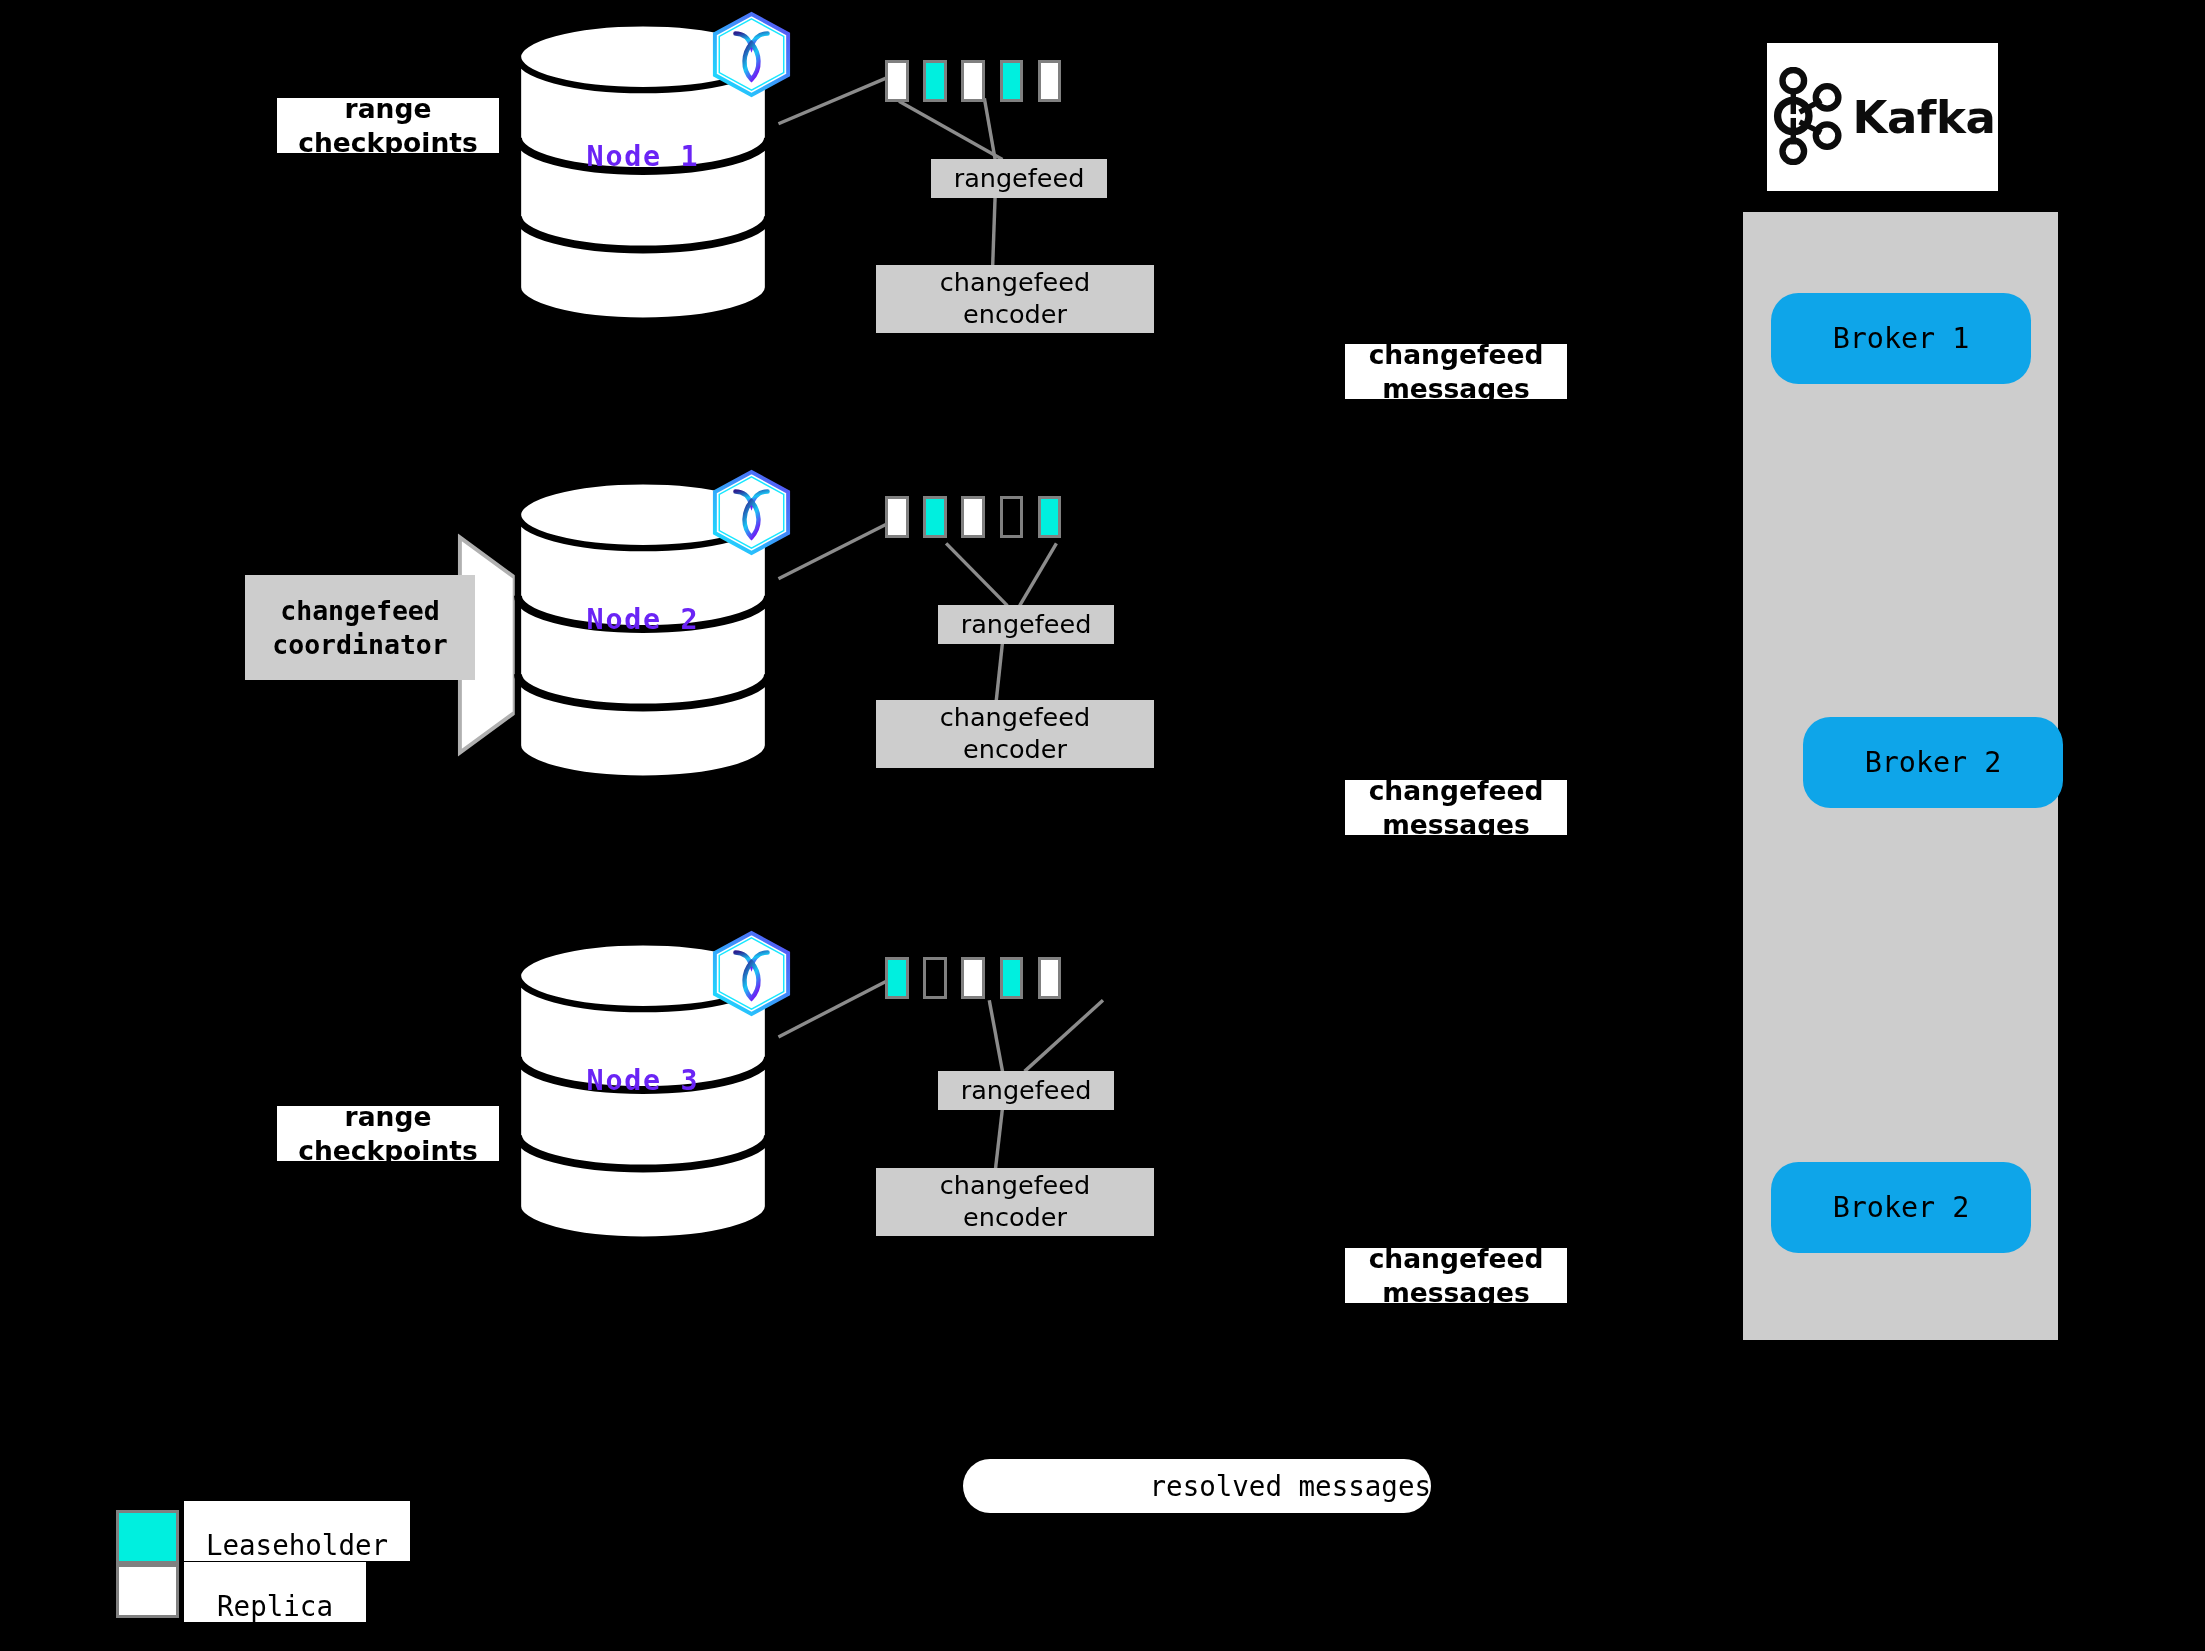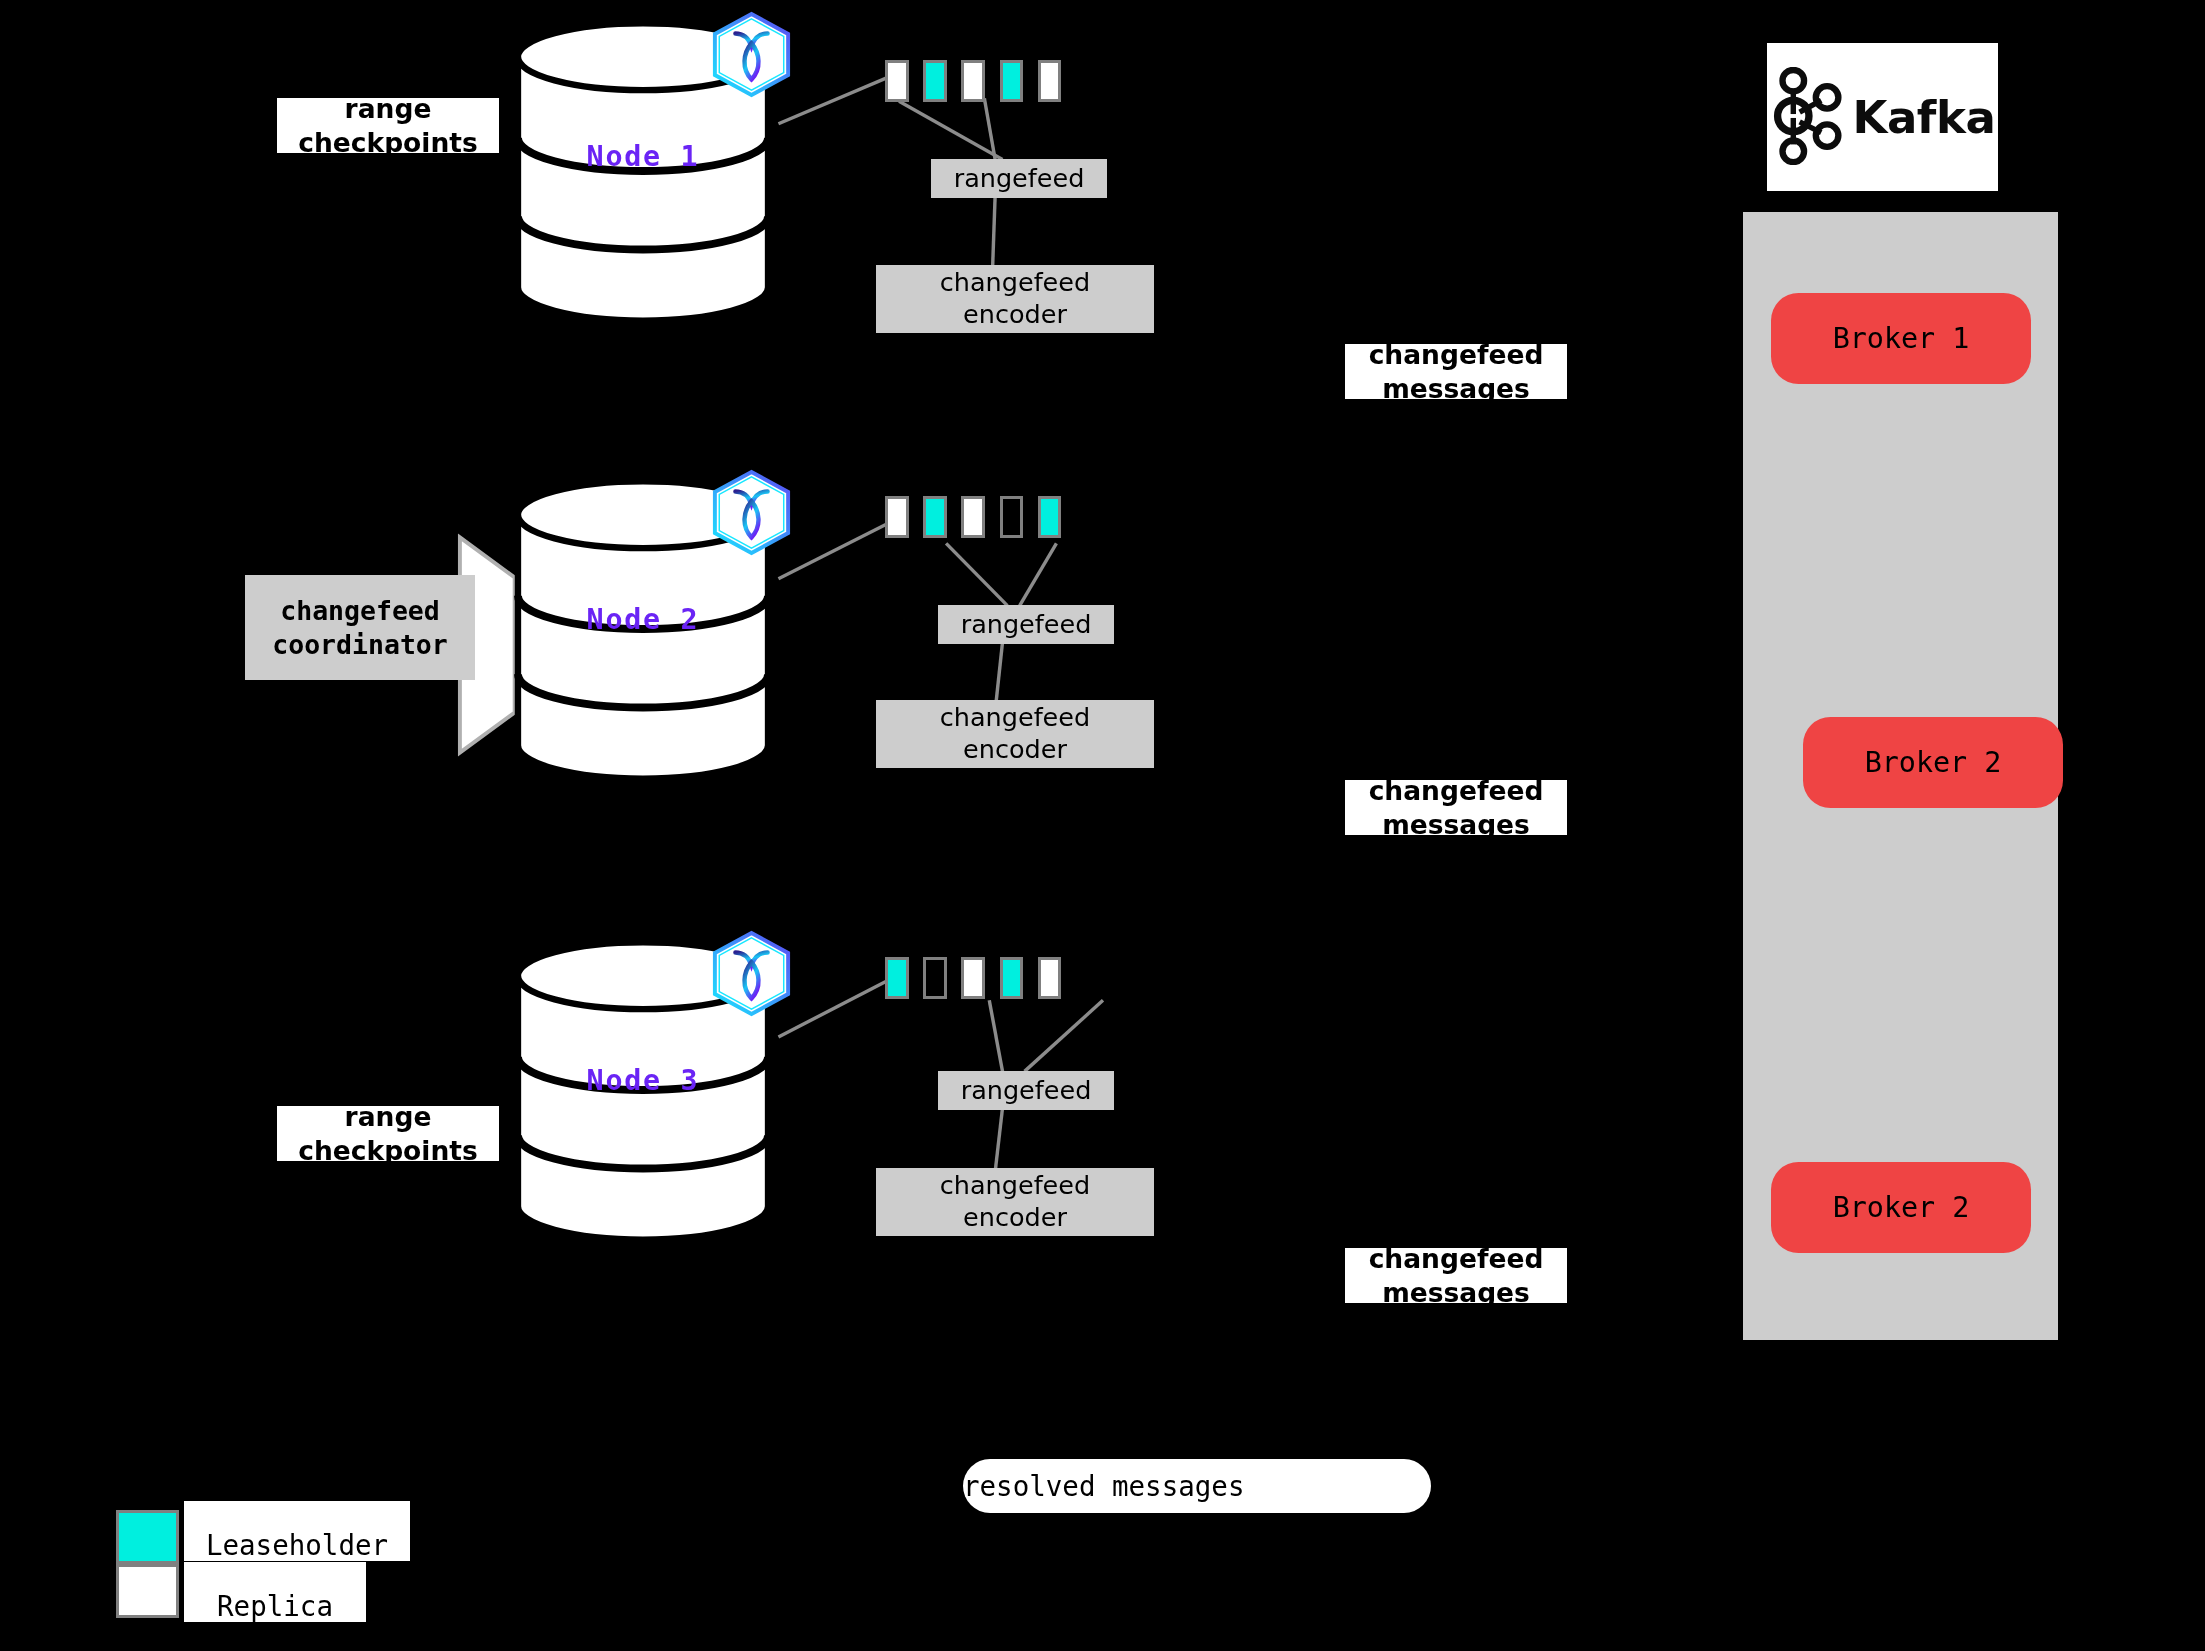--- a/index.html
+++ b/index.html
@@ -26,26 +26,26 @@
        margin-right:14.7px;}
   .rng.lease{background:#00efdf;}
   .rng.replica{background:#ffffff;}
   .rng.empty{background:transparent;}
   
   .kafka-card{position:absolute;background:#fff;display:flex;align-items:center;
               justify-content:center;gap:8.8px;}
   .kafka-word{font-family:"DejaVu Sans",sans-serif;font-weight:bold;
               font-size:45px;color:#0c0c0c;letter-spacing:-.01em;}
   .broker-panel{position:absolute;background:#cdcdcd;}
-  .broker{position:absolute;background:#ef4444;border-radius:27.5px;
+  .broker{position:absolute;background:#0ea5e9;border-radius:27.5px;
           display:flex;align-items:center;justify-content:center;
           font-family:"DejaVu Sans Mono",monospace;color:#000;}
   
   .pill{position:absolute;background:#fff;border-radius:490px;
-        display:flex;align-items:center;justify-content:flex-start;
+        display:flex;align-items:center;justify-content:flex-end;
         font-family:"DejaVu Sans Mono",monospace;color:#000;}
   
   .legend-sw{position:absolute;border:3.4px solid #808080;box-sizing:border-box;}
   .legend-txt{position:absolute;background:#fff;color:#000;
               display:flex;align-items:flex-end;justify-content:center;
               font-family:"DejaVu Sans Mono",monospace;}
   
   .coord-box{position:absolute;background:#cdcdcd;color:#000;
              display:flex;align-items:center;justify-content:center;
              text-align:center;line-height:1.25;font-weight:bold;

